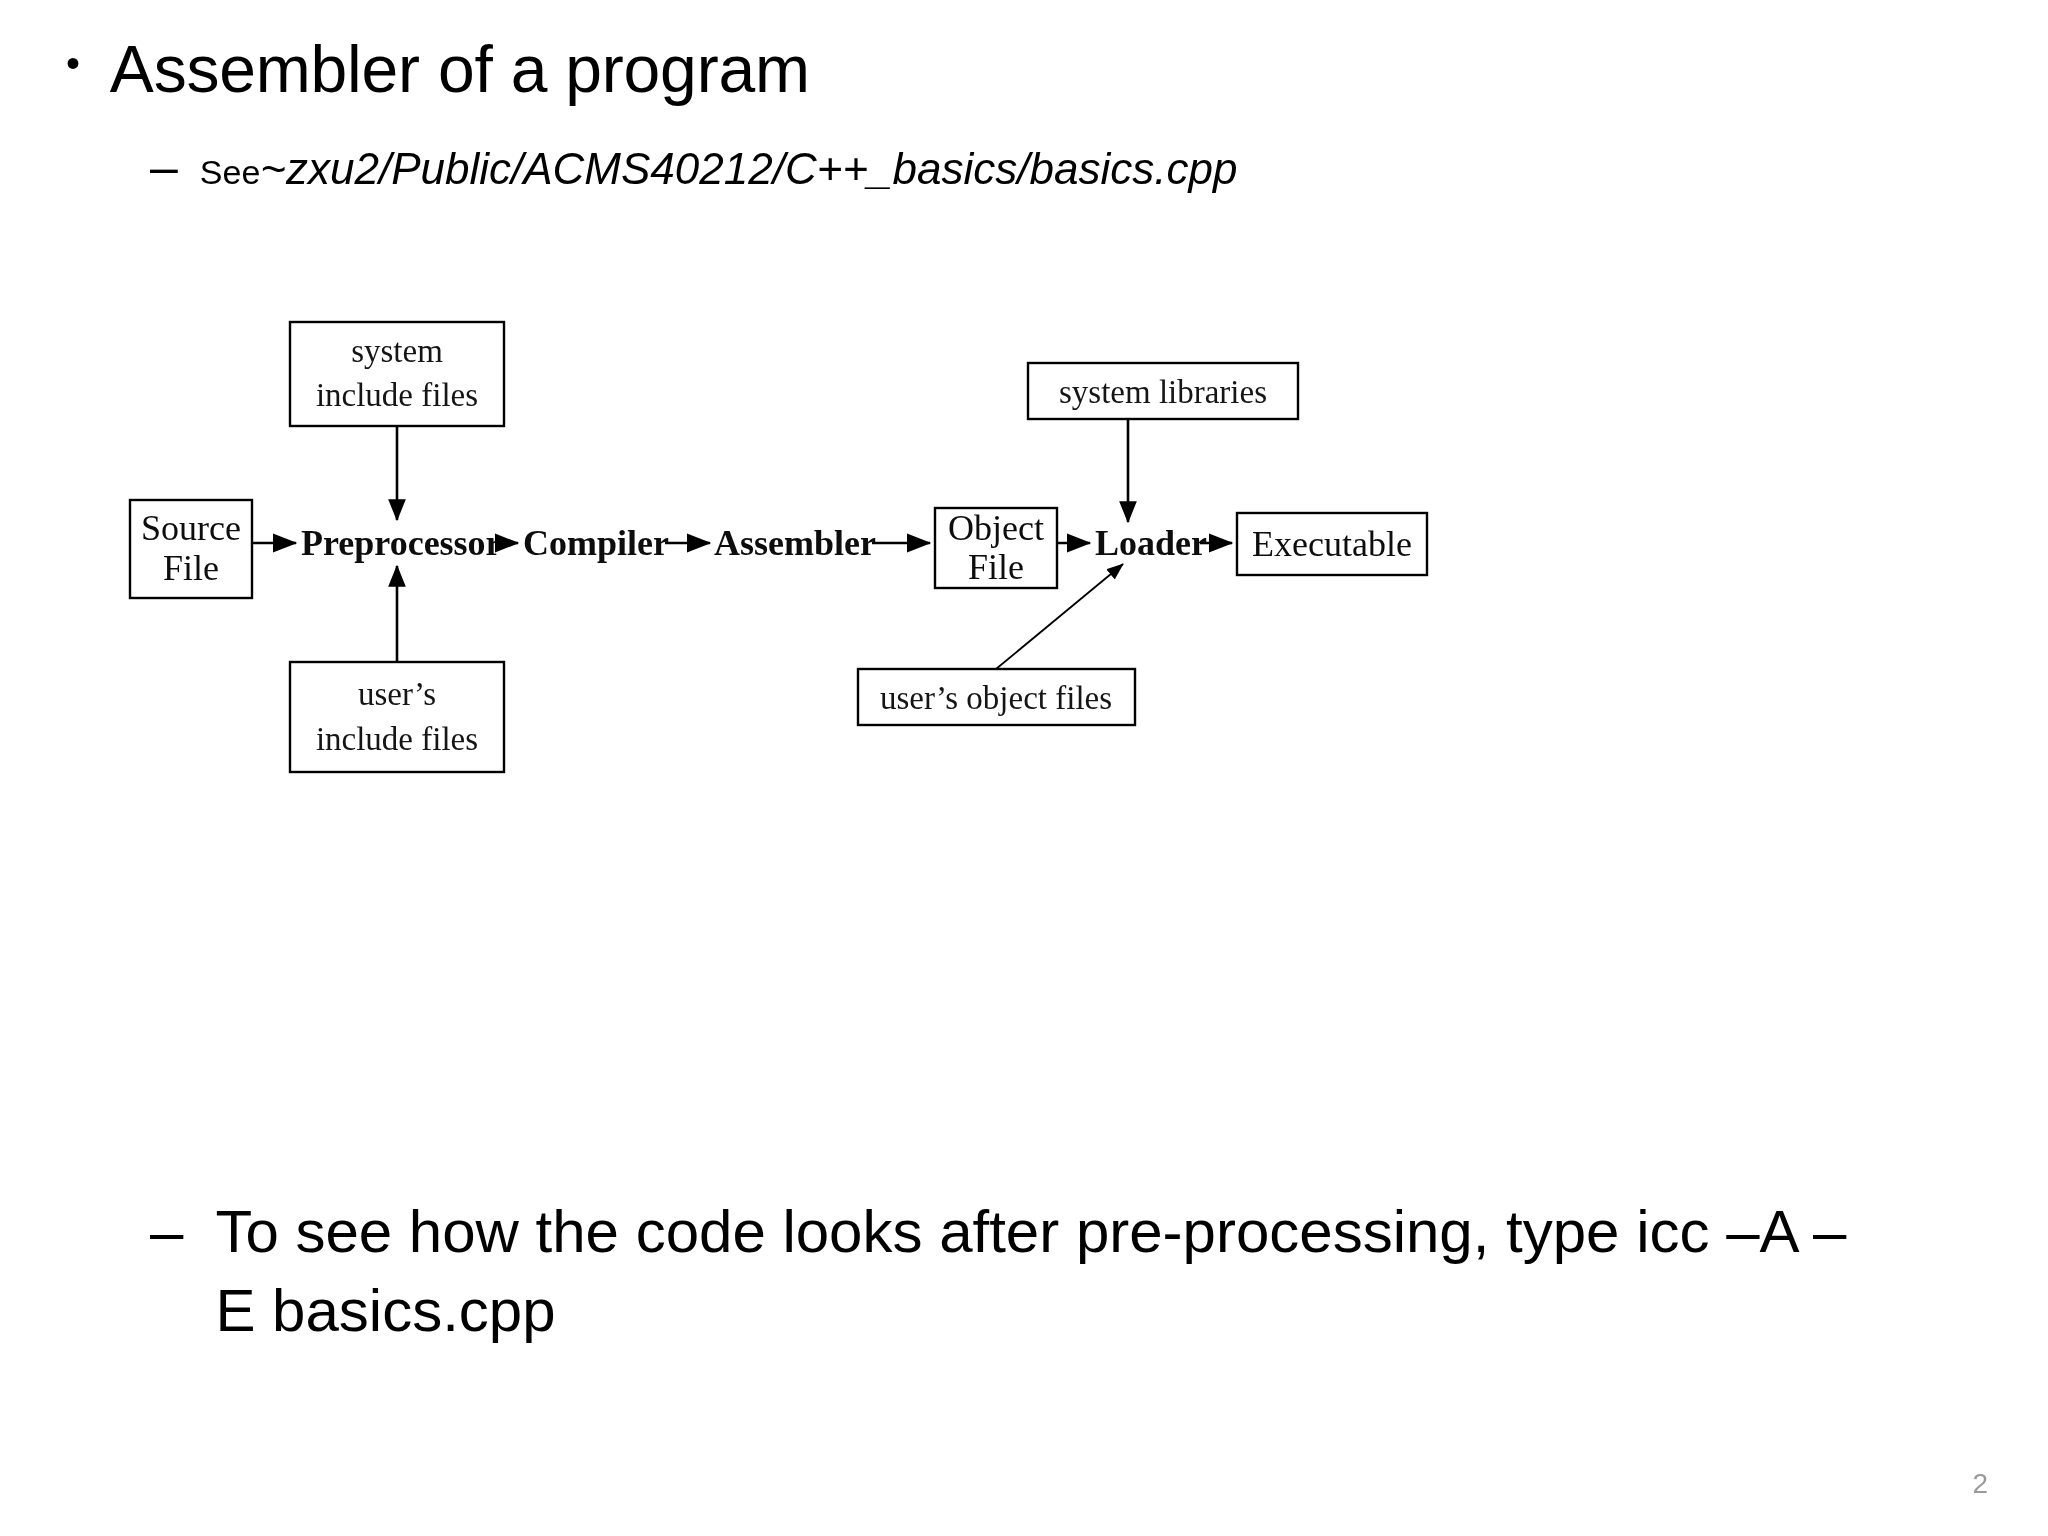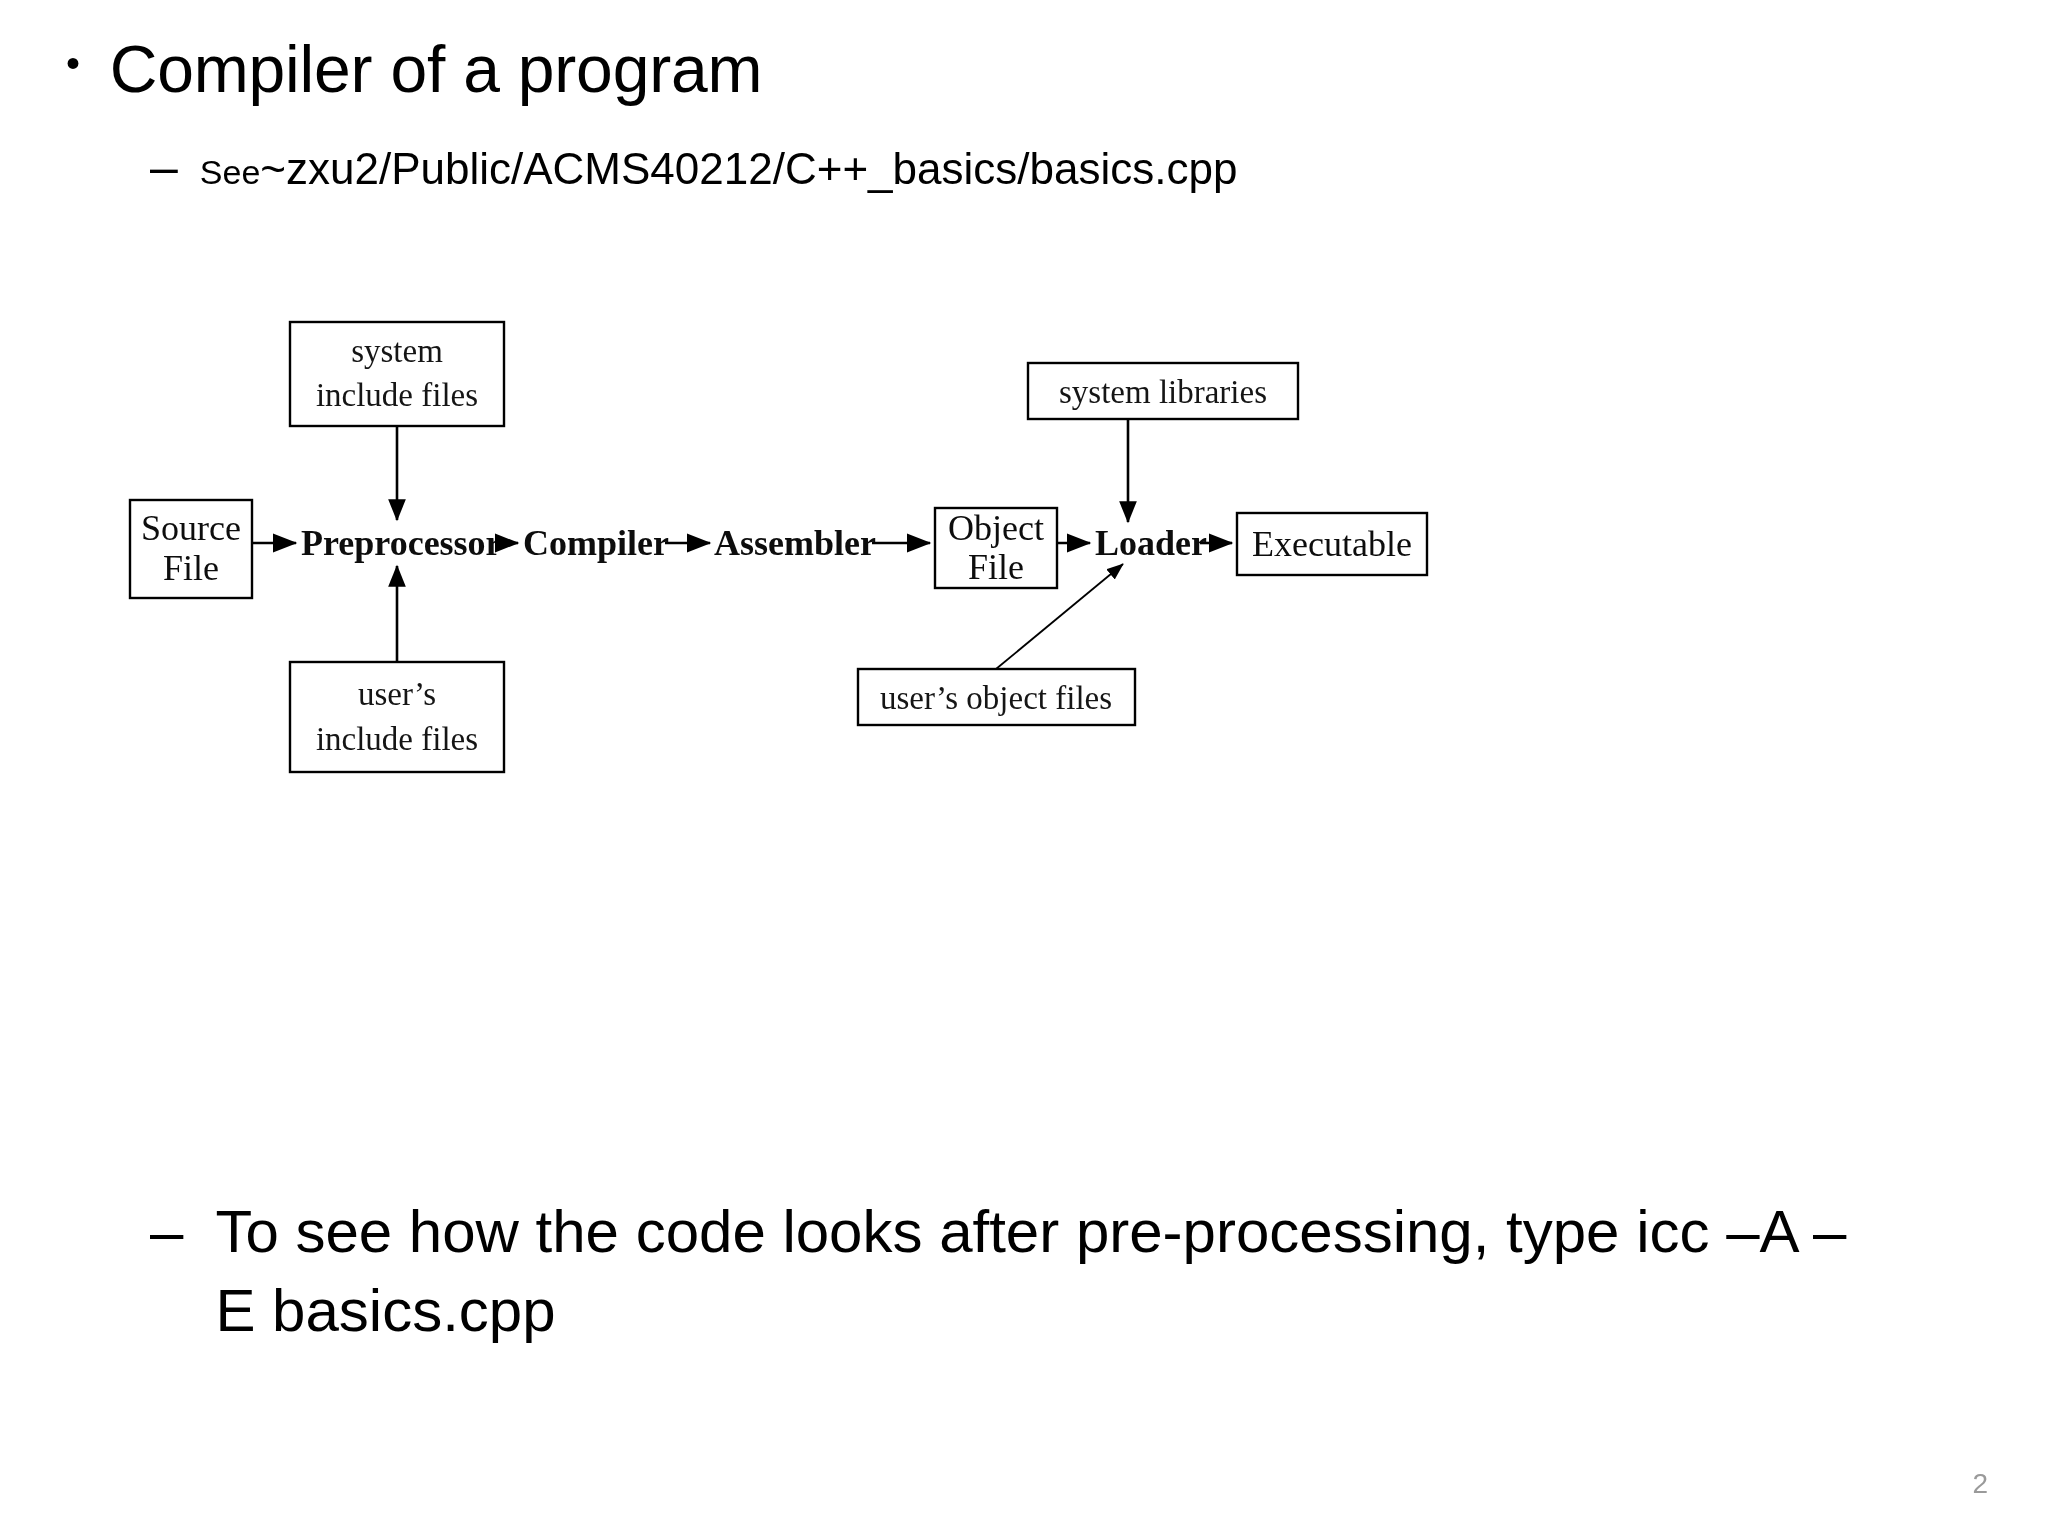--- a/index.html
+++ b/index.html
@@ -47,21 +47,21 @@
     display: flex;
     align-items: baseline;
     font-size: 50px;
     line-height: 1.1;
   }
   .bullet-l2 .marker {
     font-size: 50px;
     margin-right: 22px;
   }
   .bullet-l2 .lead { font-size: 34px; }
-  .bullet-l2 .path { font-size: 44px; }
+  .bullet-l2 .path { font-size: 44px; font-style: italic; }
 
   .bullet-bottom {
     position: absolute;
     left: 150px;
     top: 1192px;
     display: flex;
     align-items: flex-start;
     font-size: 60px;
     line-height: 1.32;
     width: 1790px;
@@ -128,21 +128,21 @@
     color: #9a9a9a;
   }
 </style>
 </head>
 <body>
 
 <div class="slide">
 
   <div class="bullet-l1">
     <span class="marker">•</span>
-    <span>Compiler of a program</span>
+    <span>Assembler of a program</span>
   </div>
 
   <div class="bullet-l2">
     <span class="marker">–</span>
     <span class="lead">See </span>
     <span class="path">~zxu2/Public/ACMS40212/C++_basics/basics.cpp</span>
   </div>
 
   <div class="diagram">
     <svg width="2048" height="700" viewBox="0 0 2048 700" xmlns="http://www.w3.org/2000/svg">

